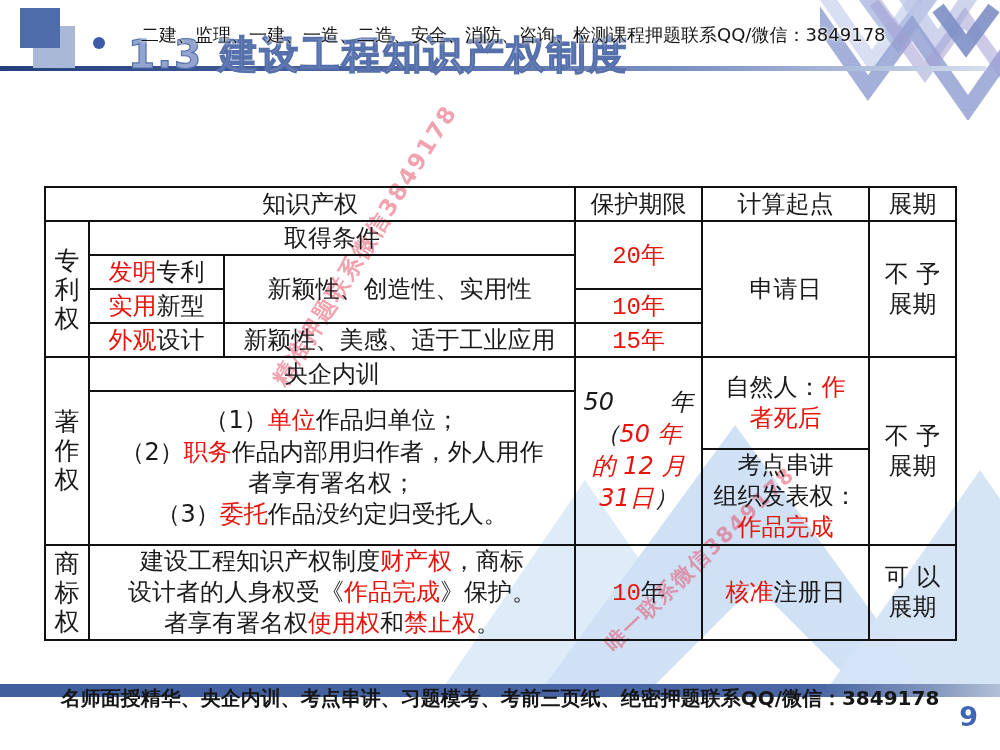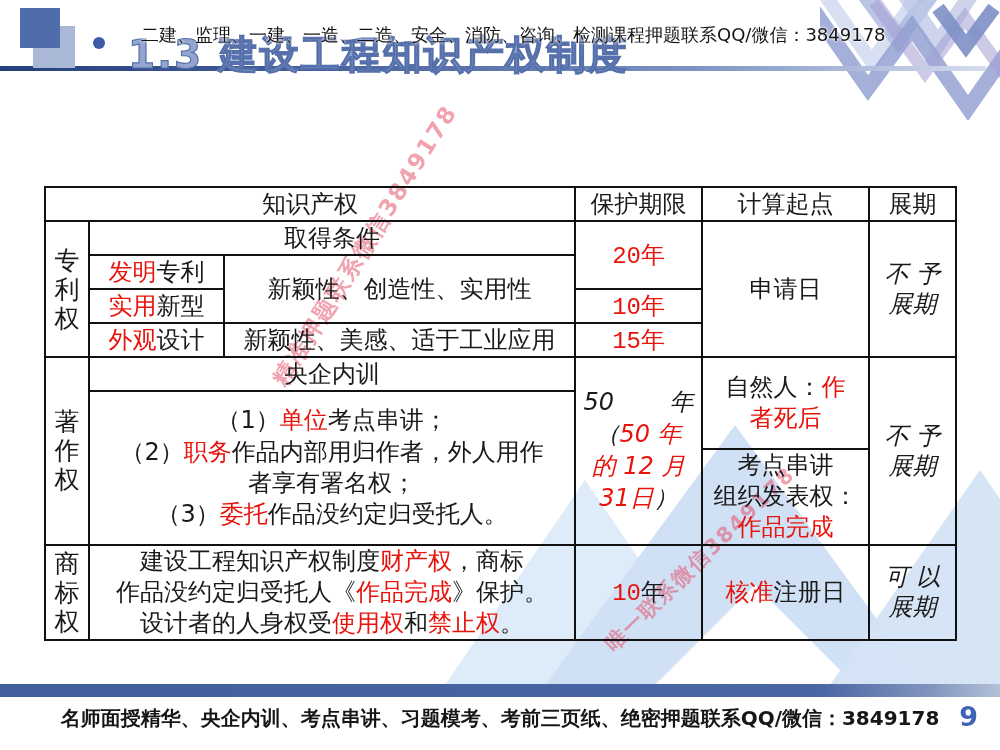--- a/index.html
+++ b/index.html
@@ -45,29 +45,29 @@
     border:2px solid #111;padding:0;vertical-align:middle;text-align:center;
     font-weight:normal;overflow:hidden;
   }
   .preline{white-space:pre-line;}
   .tleft{text-align:left;padding:3px 8px;}
   .vlabel{white-space:pre-line;line-height:1.16;font-size:25px;}
   .term{text-align:left;padding-left:8px;font-family:Liberation Mono, monospace;}
   .content{text-align:left;padding:4px 8px;line-height:1.3;}
   .term50{text-align:left;padding:2px 6px;line-height:1.33;font-style:italic;}
   .startcell{text-align:left;padding:2px 8px;line-height:1.3;}
-  .renewal{text-align:left;padding-left:9px;line-height:1.25;font-style:italic;}
+  .renewal{text-align:left;padding-left:9px;line-height:1.25;}
   .red{color:#e8140c;}
   
   .footer-bar{
     position:absolute;left:0;top:684px;width:1000px;height:13px;z-index:2;
     background:linear-gradient(to right,#415f9d 0%,#4a66a4 82%,#8094bc 93%,#b3c0d8 100%);
   }
   .footer-line{
-    position:absolute;left:0;top:705px;width:1000px;z-index:2;
+    position:absolute;left:0;top:685px;width:1000px;z-index:2;
     text-align:center;font-size:20px;font-weight:600;color:#161616;white-space:nowrap;
   }
   .page-number{
     position:absolute;right:22px;top:701px;z-index:3;
     font-size:27px;color:#3f64b5;font-weight:600;
   }
 </style>
 </head>
 <body>
 
@@ -142,30 +142,30 @@
         <td rowspan="3" class="vlabel">著
 作
 权</td>
         <td colspan="2">央企内训</td>
         <td rowspan="3" class="term50"><span>50　　 年</span><br><span>（</span><span class="red">50 年</span><br><span class="red">的 12 月</span><br><span class="red">31日</span><span>）</span></td>
         <td rowspan="2" class="startcell"><span>自然人：</span><span class="red">作</span><br><span class="red">者死后</span></td>
         <td rowspan="3" class="renewal preline">不 予
 展期</td>
       </tr>
       <tr style="height:58px">
-        <td colspan="2" rowspan="2" class="content"><span>（1）</span><span class="red">单位</span><span>考点串讲；</span><br><span>（2）</span><span class="red">职务</span><span>作品内部用归作者，外人用作</span><br><span>者享有署名权；</span><br><span>（3）</span><span class="red">委托</span><span>作品没约定归受托人。</span></td>
+        <td colspan="2" rowspan="2" class="content"><span>（1）</span><span class="red">单位</span><span>作品归单位；</span><br><span>（2）</span><span class="red">职务</span><span>作品内部用归作者，外人用作</span><br><span>者享有署名权；</span><br><span>（3）</span><span class="red">委托</span><span>作品没约定归受托人。</span></td>
       </tr>
       <tr style="height:94px">
         <td class="startcell"><span>考点串讲</span><br><span>组织发表权：</span><span class="red">作品完成</span></td>
       </tr>
       <tr style="height:92px">
         <td class="vlabel">商
 标
 权</td>
-        <td colspan="2" class="content"><span>建设工程知识产权制度</span><span class="red">财产权</span><span>，商标</span><br><span>作品没约定归受托人《</span><span class="red">作品完成</span><span>》保护。</span><br><span>设计者的人身权受</span><span class="red">使用权</span><span>和</span><span class="red">禁止权</span><span>。</span></td>
+        <td colspan="2" class="content"><span>建设工程知识产权制度</span><span class="red">财产权</span><span>，商标</span><br><span>设计者的人身权受《</span><span class="red">作品完成</span><span>》保护。</span><br><span>者享有署名权</span><span class="red">使用权</span><span>和</span><span class="red">禁止权</span><span>。</span></td>
         <td class="term"><span class="red">10</span><span>年</span></td>
         <td class="startcell"><span class="red">核准</span><span>注册日</span></td>
         <td class="renewal preline">可 以
 展期</td>
       </tr>
     </tbody>
   </table>
 
   <div class="footer-bar"></div>
   <div class="footer-line">名师面授精华、央企内训、考点串讲、习题模考、考前三页纸、绝密押题联系QQ/微信：3849178</div>

